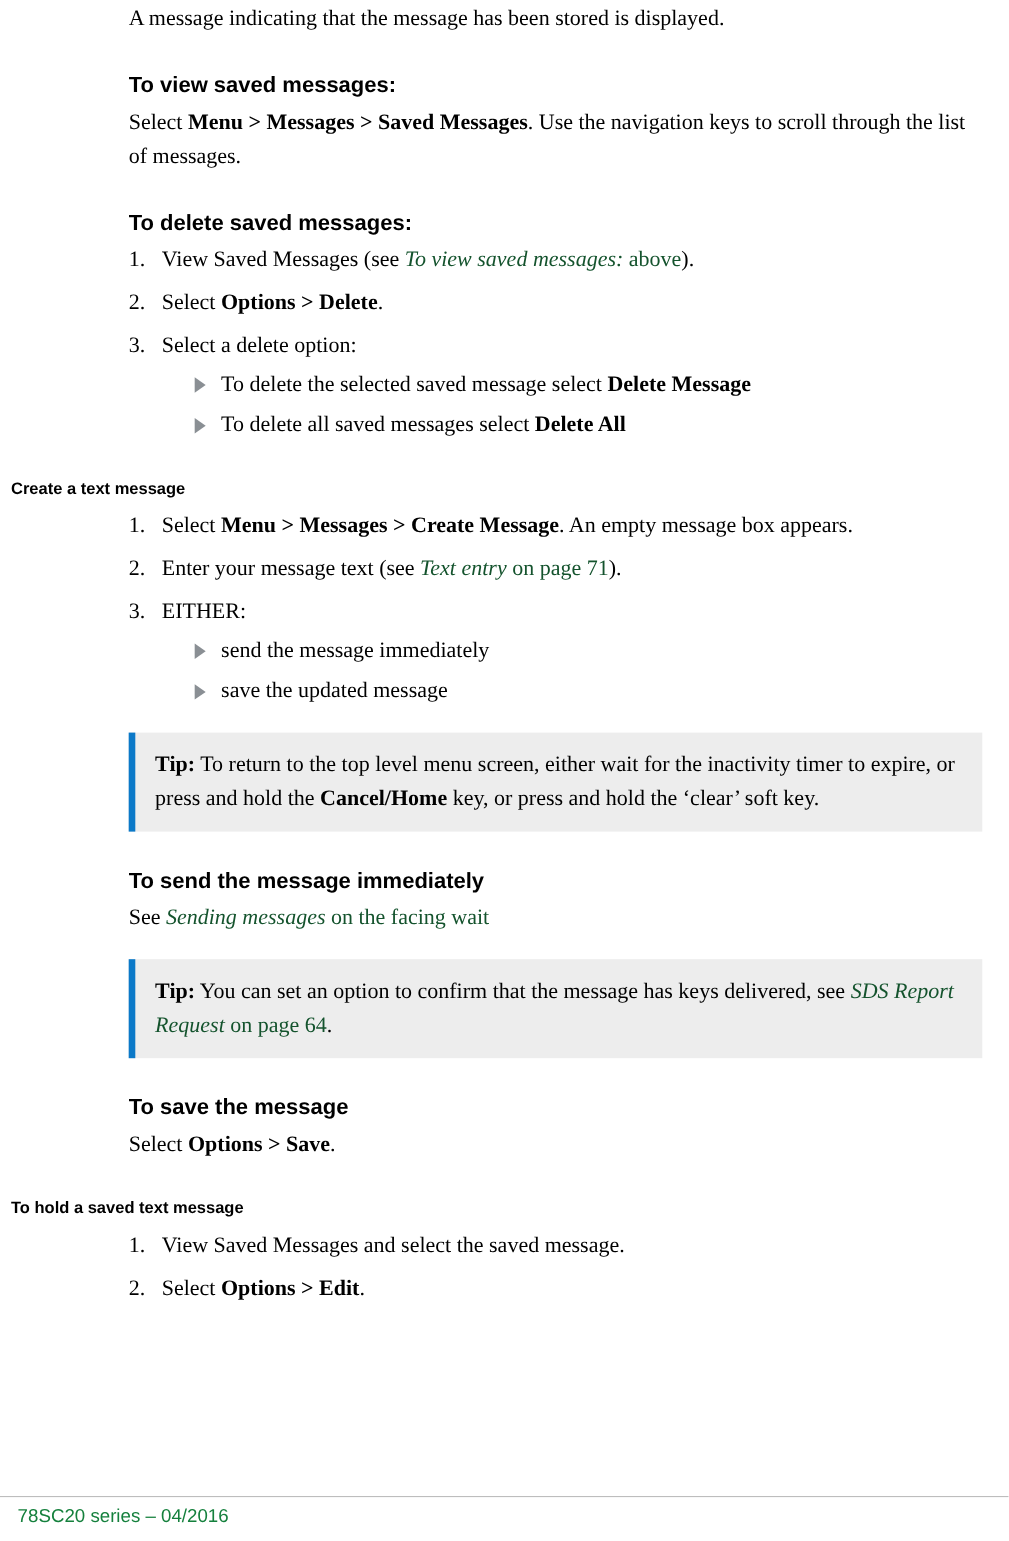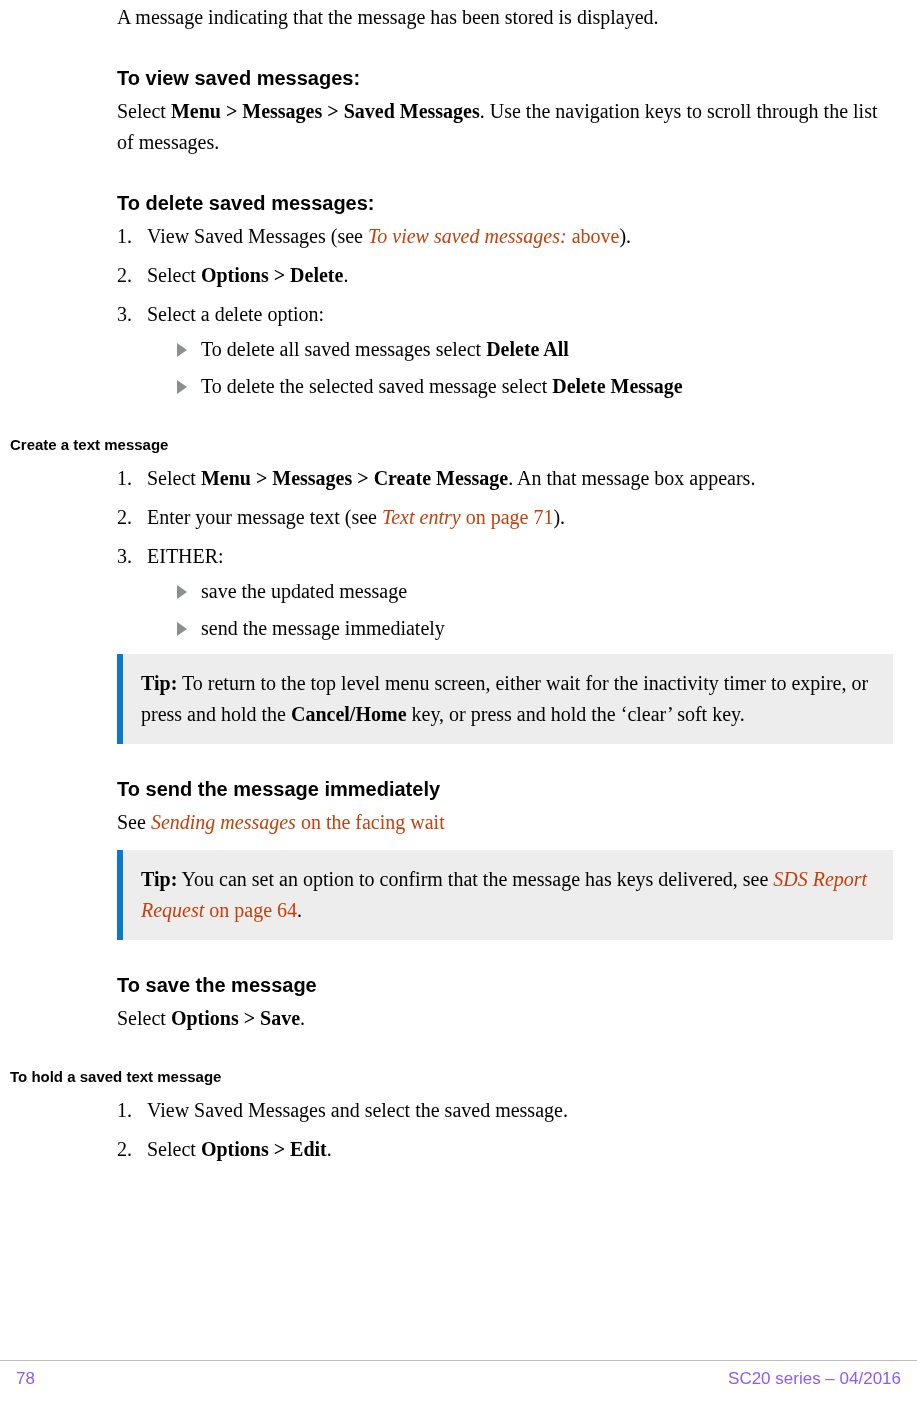--- a/index.html
+++ b/index.html
@@ -79,43 +79,42 @@
     height: 0;
     border-top: 7px solid transparent;
     border-bottom: 7px solid transparent;
     border-left: 10px solid #8a8f94;
   }
 
   .tipbox {
     background: #ededed;
     border-left: 6px solid #0b79c8;
     padding: 14px 18px 14px 18px;
-    margin: 10px 0 22px 0;
+    margin: 22px 0 22px 0;
     font-size: 20px;
     line-height: 1.55;
   }
 
   a.xref, span.xref {
-    color: #c2410c;
+    color: #14532d;
     text-decoration: none;
   }
   .xref .ital { font-style: italic; }
 
   .footer {
     position: absolute;
     left: 0;
     right: 0;
     bottom: 12px;
     border-top: 1px solid #bdbdbd;
     padding: 8px 16px 0 16px;
     font-family: Arial, Helvetica, sans-serif;
     font-size: 17px;
-    color: #8b5cf6;
+    color: #15803d;
     display: flex;
-    justify-content: space-between;
   }
 </style>
 </head>
 <body>
 
 <div class="page">
   <div class="content">
 
     <div class="body-block">
       <p class="body">A message indicating that the message has been stored is displayed.</p>
@@ -129,43 +128,43 @@
       <ol class="numlist">
         <li>
           <span class="num">1.</span><span class="li-body"><span>View Saved Messages (see </span><a href="#" class="xref"><span class="ital">To view saved messages:</span><span> above</span></a><span>).</span></span>
         </li>
         <li>
           <span class="num">2.</span><span class="li-body"><span>Select </span><span class="bold">Options &gt; Delete</span><span>.</span></span>
         </li>
         <li>
           <span class="num">3.</span><span class="li-body">Select a delete option:</span>
           <ul class="arrowlist">
+            <li><span>To delete the selected saved message select </span><span class="bold">Delete Message</span></li>
             <li><span>To delete all saved messages select </span><span class="bold">Delete All</span></li>
-            <li><span>To delete the selected saved message select </span><span class="bold">Delete Message</span></li>
           </ul>
         </li>
       </ol>
     </div>
 
     <div class="h1-block">
       <h2 class="sechead">Create a text message</h2>
     </div>
     <div class="body-block">
       <ol class="numlist">
         <li>
-          <span class="num">1.</span><span class="li-body"><span>Select </span><span class="bold">Menu &gt; Messages &gt; Create Message</span><span>. An that message box appears.</span></span>
+          <span class="num">1.</span><span class="li-body"><span>Select </span><span class="bold">Menu &gt; Messages &gt; Create Message</span><span>. An empty message box appears.</span></span>
         </li>
         <li>
           <span class="num">2.</span><span class="li-body"><span>Enter your message text (see </span><a href="#" class="xref"><span class="ital">Text entry</span><span> on page 71</span></a><span>).</span></span>
         </li>
         <li>
           <span class="num">3.</span><span class="li-body">EITHER:</span>
           <ul class="arrowlist">
+            <li><span>send the message immediately</span></li>
             <li><span>save the updated message</span></li>
-            <li><span>send the message immediately</span></li>
           </ul>
         </li>
       </ol>
 
       <div class="tipbox">
         <span class="bold">Tip:</span><span>  To return to the top level menu screen, either wait for the inactivity timer to expire, or press and hold the </span><span class="bold">Cancel/Home</span><span> key, or press and hold the ‘clear’ soft key.</span>
       </div>
 
       <h3 class="subhead">To send the message immediately</h3>
       <p class="body">

